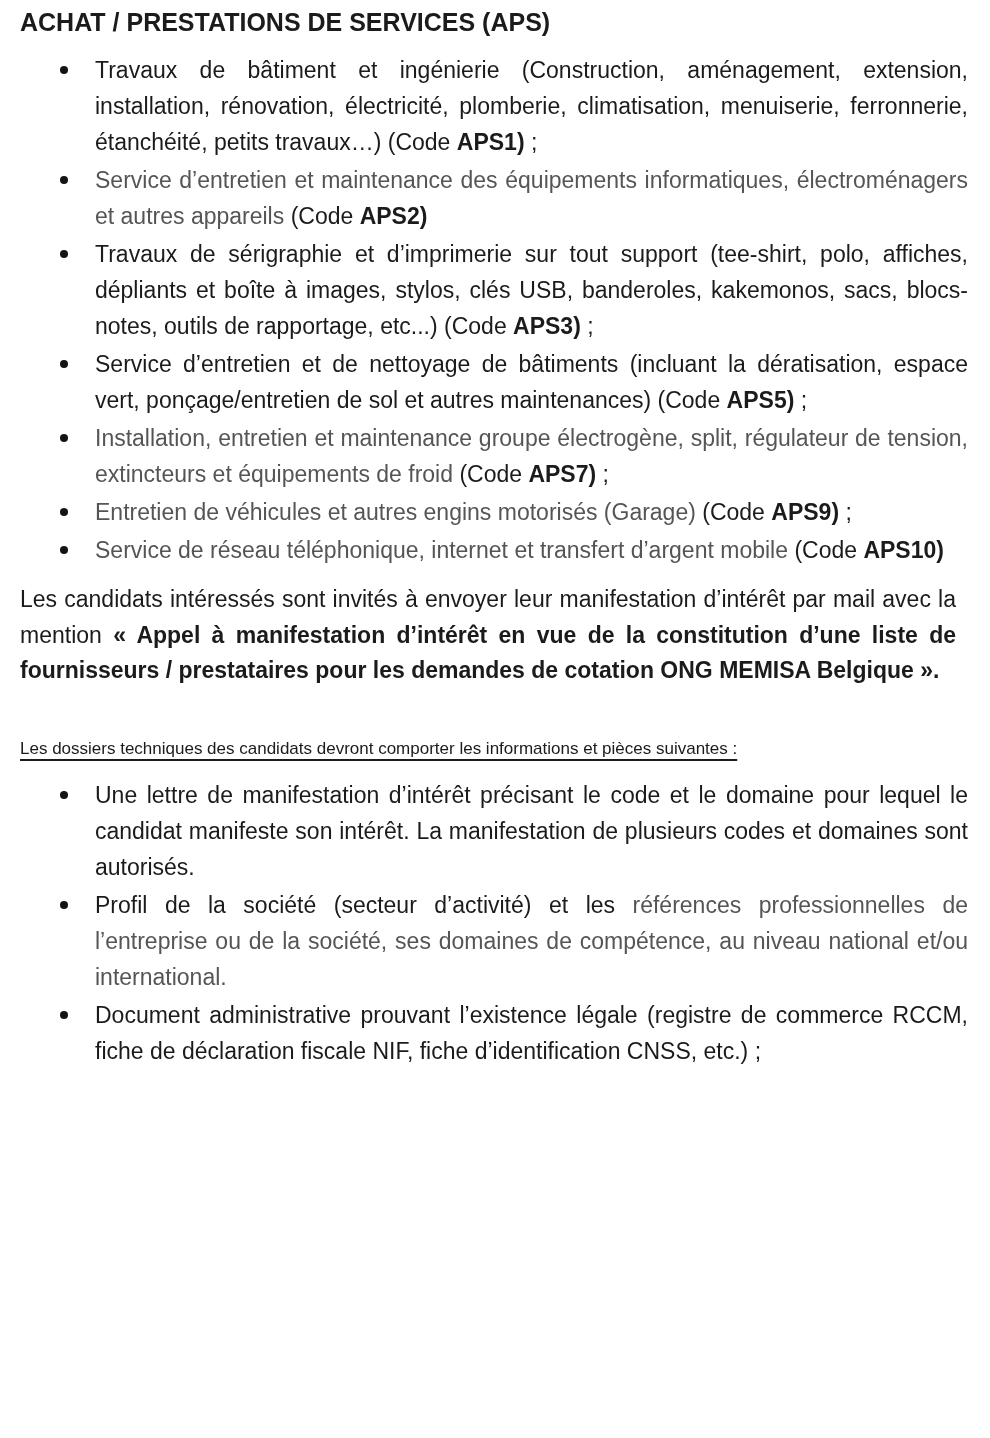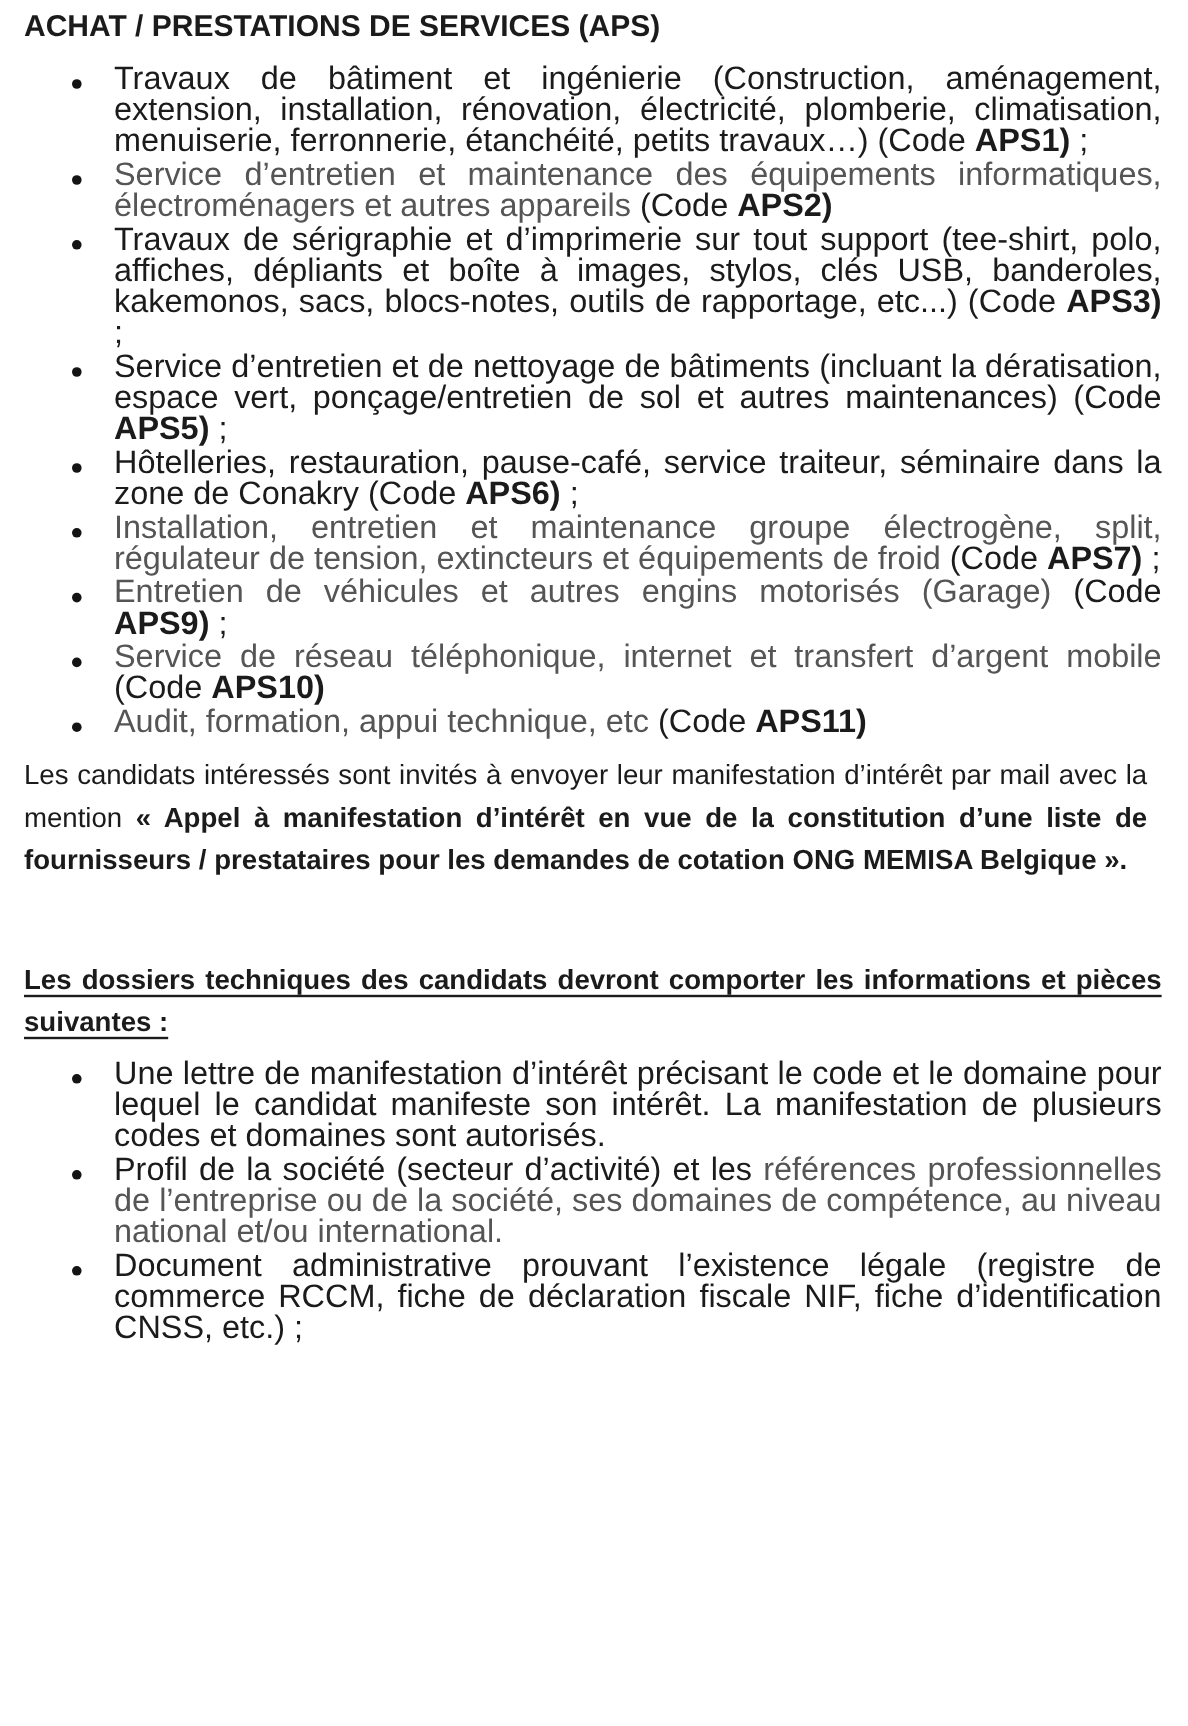--- a/index.html
+++ b/index.html
@@ -19,31 +19,31 @@
   }
 
   .list { margin: 0; }
   .li { display: flex; margin-bottom: 2px; padding-left: 40px; }
   .dot {
     flex: 0 0 auto; width: 8px; height: 8px; border-radius: 50%;
     background: #141414; margin-top: 14px;
   }
   .li-text {
     flex: 1; margin-left: 27px;
-    font-size: 27px; line-height: 26px; text-align: justify;
+    font-size: 23px; line-height: 36px; text-align: justify;
   }
 
   .para {
     margin: 14px 12px 0 0;
     font-size: 23px; line-height: 35.6px; text-align: justify;
   }
 
   .heading {
-    margin: 64px 0 11px 0;
-    font-size: 23px; line-height: 35.6px; font-weight: bold;
+    margin: 42px 0 11px 0;
+    font-size: 17px; line-height: 35.6px; font-weight: normal;
     text-align: justify;
     text-decoration: underline;
     text-decoration-thickness: 2px;
     text-underline-offset: 5px;
   }
 
   .b { font-weight: bold; }
   .g { color: var(--muted); }
 </style>
 </head>
@@ -65,37 +65,29 @@
       <div class="li">
         <span class="dot"></span>
         <div class="li-text"><span>Travaux de sérigraphie et d’imprimerie sur tout support (tee-shirt, polo, affiches, dépliants et boîte à images, stylos, clés USB, banderoles, kakemonos, sacs, blocs-notes, outils de rapportage, etc...) (Code </span><span class="b">APS3)</span><span> ;</span></div>
       </div>
       <div class="li">
         <span class="dot"></span>
         <div class="li-text"><span>Service d’entretien et de nettoyage de bâtiments (incluant la dératisation, espace vert, ponçage/entretien de sol et autres maintenances) (Code </span><span class="b">APS5)</span><span> ;</span></div>
       </div>
       <div class="li">
         <span class="dot"></span>
-        <div class="li-text"><span>Hôtelleries, restauration, pause-café, service traiteur, séminaire dans la zone de Conakry (Code </span><span class="b">APS6)</span><span> ;</span></div>
-      </div>
-      <div class="li">
-        <span class="dot"></span>
         <div class="li-text"><span class="g">Installation, entretien et maintenance groupe électrogène, split, régulateur de tension, extincteurs et équipements de froid </span><span>(Code </span><span class="b">APS7)</span><span> ;</span></div>
       </div>
       <div class="li">
         <span class="dot"></span>
         <div class="li-text"><span class="g">Entretien de véhicules et autres engins motorisés (Garage) </span><span>(Code </span><span class="b">APS9)</span><span> ;</span></div>
       </div>
       <div class="li">
         <span class="dot"></span>
         <div class="li-text"><span class="g">Service de réseau téléphonique, internet et transfert d’argent mobile </span><span>(Code </span><span class="b">APS10)</span></div>
-      </div>
-      <div class="li">
-        <span class="dot"></span>
-        <div class="li-text"><span class="g">Audit, formation, appui technique, etc </span><span>(Code </span><span class="b">APS11)</span></div>
       </div>
     </div>
 
   <p class="para"><span>Les candidats intéressés sont invités à envoyer leur manifestation d’intérêt par mail avec la mention </span><span class="b">« Appel à manifestation d’intérêt en vue de la constitution d’une liste de fournisseurs / prestataires pour les demandes de cotation ONG MEMISA Belgique ».</span></p>
 
   <h2 class="heading">Les dossiers techniques des candidats devront comporter les informations et pièces suivantes :</h2>
 
   <div class="list">
       <div class="li">
         <span class="dot"></span>

